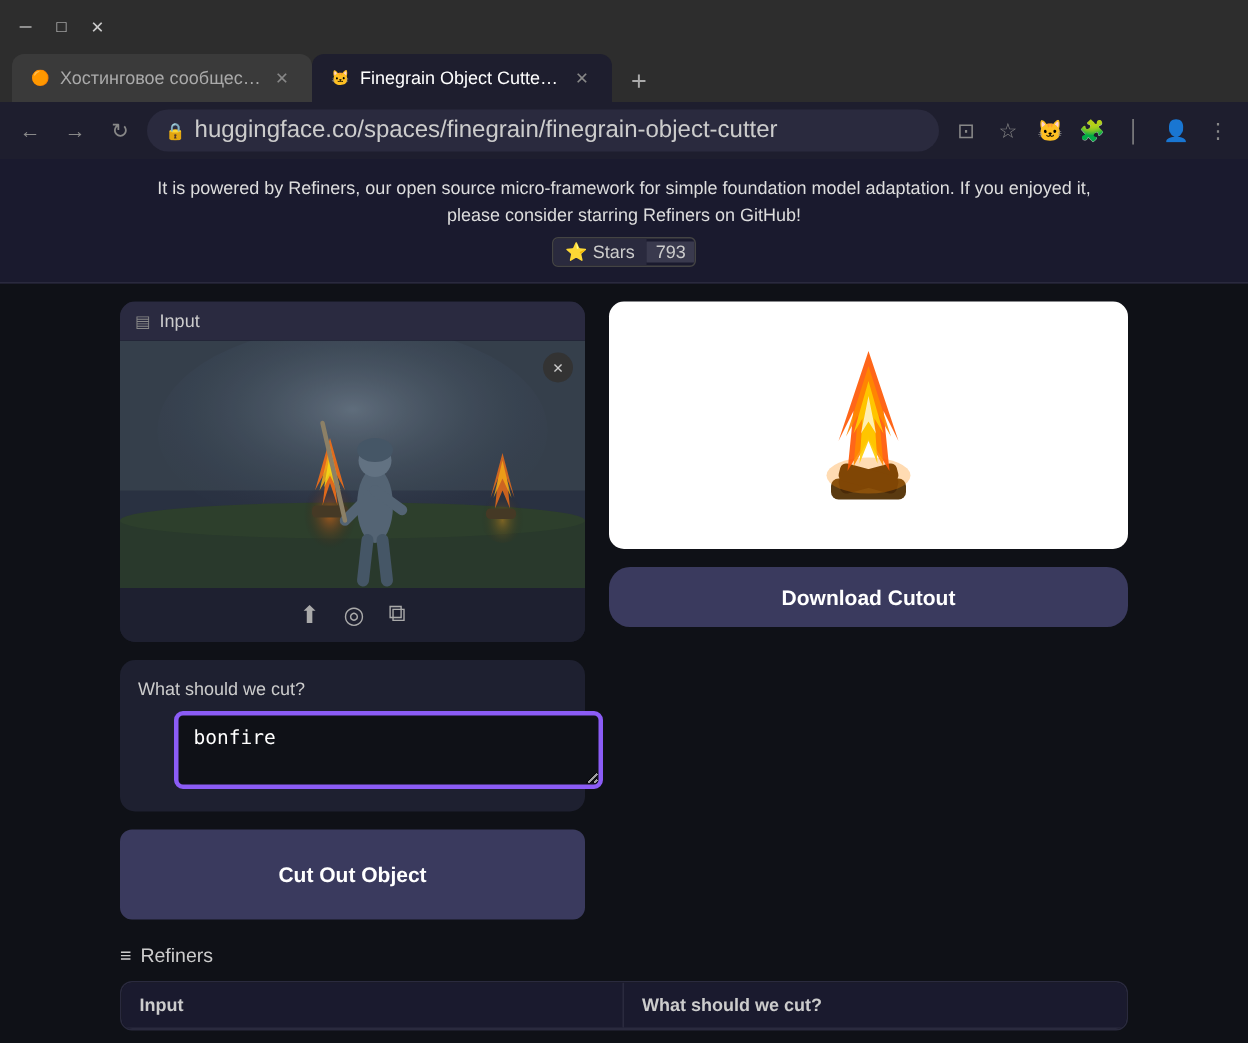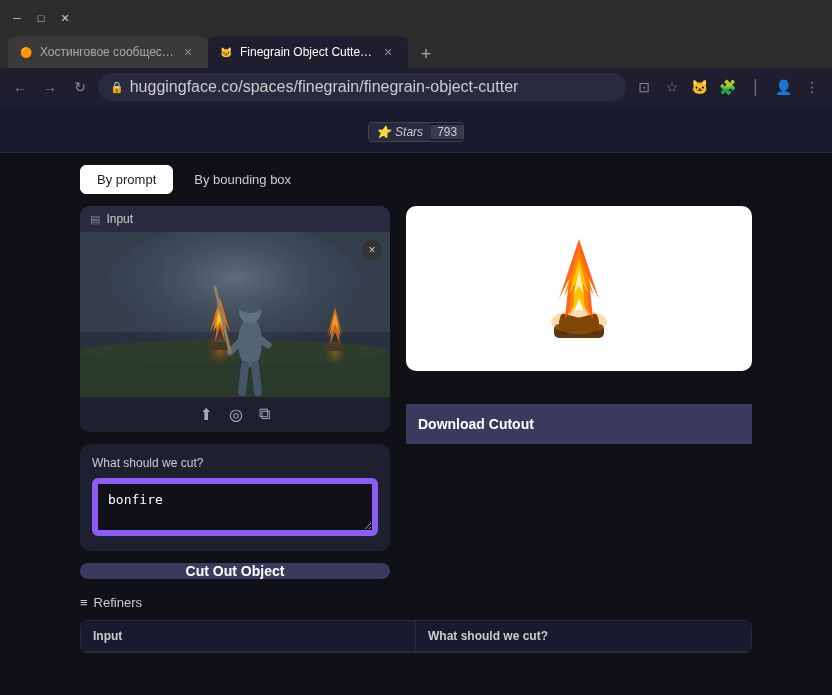--- a/index.html
+++ b/index.html
@@ -151,21 +151,21 @@
       border: 1px solid #444;
       border-radius: 4px;
       overflow: hidden;
       font-size: 12px;
       cursor: pointer;
     }
     .github-badge-stars {
       background: #2a2a3e;
       color: #ccc;
       padding: 2px 8px;
-      display: flex; align-items: center; gap: 4px; font-style: italic;
+      display: flex; align-items: center; gap: 4px;
     }
     .github-badge-count {
       background: #3a3a4e;
       color: #ccc;
       padding: 0 6px;
     }
 
     
     .app-area {
       padding: 12px 80px;
@@ -273,34 +273,35 @@
       margin-bottom: 12px;
     }
     .prompt-label {
       font-size: 12px;
       color: #ccc;
       margin-bottom: 8px;
     }
     .prompt-input {
       width: 100%;
       background: #0f1117;
-      border: 6px solid #8b5cf6;
+      border: 3px solid #8b5cf6;
       border-radius: 6px;
       padding: 8px 10px;
       color: #fff;
       font-size: 13px;
       resize: vertical;
       min-height: 40px;
       outline: none;
+      margin-left: 24px;
     }
 
     
     .cut-out-btn {
       width: 100%;
-      padding: 0;
+      padding: 22px;
       background: #3a3a5e;
       border: none;
       border-radius: 8px;
       color: #fff;
       font-size: 14px;
       font-weight: 600;
       cursor: pointer;
       text-align: center;
     }
 
@@ -315,27 +316,26 @@
       align-items: center;
       justify-content: center;
       position: relative;
     }
 
     .download-btn {
       width: 100%;
       padding: 12px;
       background: #3a3a5e;
       border: none;
-      border-radius: 0;
+      border-radius: 14px;
       color: #fff;
       font-size: 14px;
       font-weight: 700;
       cursor: pointer;
-      text-align: left;
-      margin-top: 21px;
+      text-align: center;
     }
 
     
     .examples-section {
       margin-top: 16px;
     }
     .examples-header {
       display: flex;
       align-items: center;
       gap: 6px;
@@ -413,32 +413,29 @@
       <span class="toolbar-icon">│</span>
       <span class="toolbar-icon">👤</span>
       <span class="toolbar-icon">⋮</span>
     </div>
   </div>
 </div>
 
 <div class="page-content">
 
   <div class="info-banner">
+    <p class="info-banner-text">It is powered by Refiners, our open source micro-framework for simple foundation model adaptation. If you enjoyed it,<br>please consider starring Refiners on GitHub!</p>
     <div class="github-badge">
       <span class="github-badge-stars">⭐ Stars</span>
       <span class="github-badge-count">793</span>
     </div>
   </div>
 
   <div class="app-area">
 
-    <div class="tab-group">
-      <button class="app-tab active">By prompt</button>
-      <button class="app-tab">By bounding box</button>
-    </div>
 
     <div class="two-col">
 
       <div class="left-col">
 
         
         <div class="image-input-panel">
           <div class="input-label-bar">
             <span class="input-label-icon">▤</span>
             <span class="input-label-text">Input</span>

